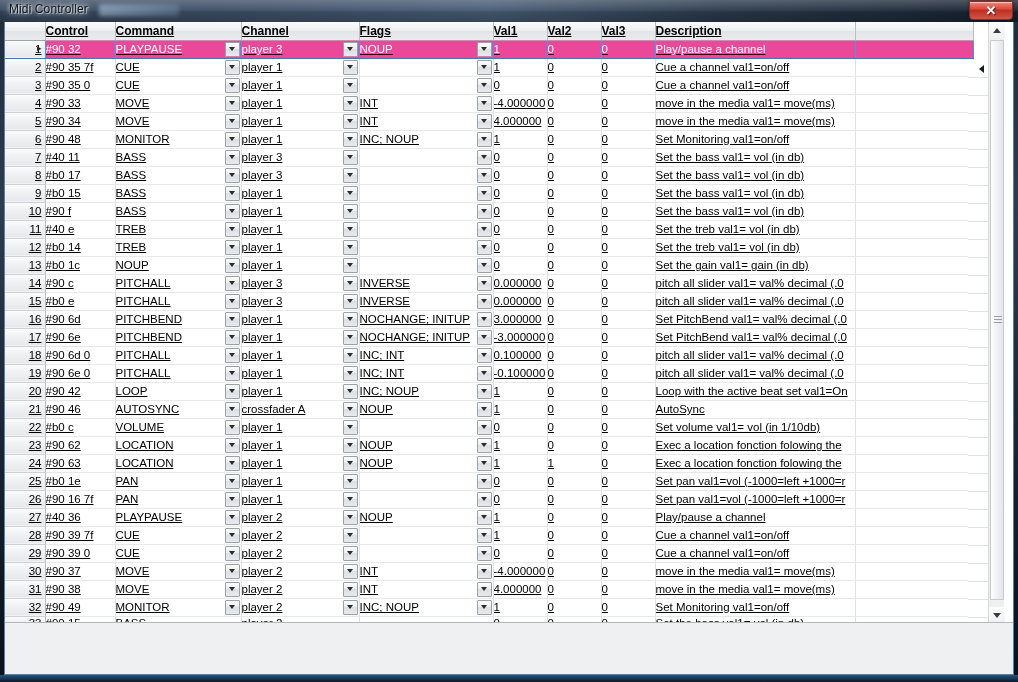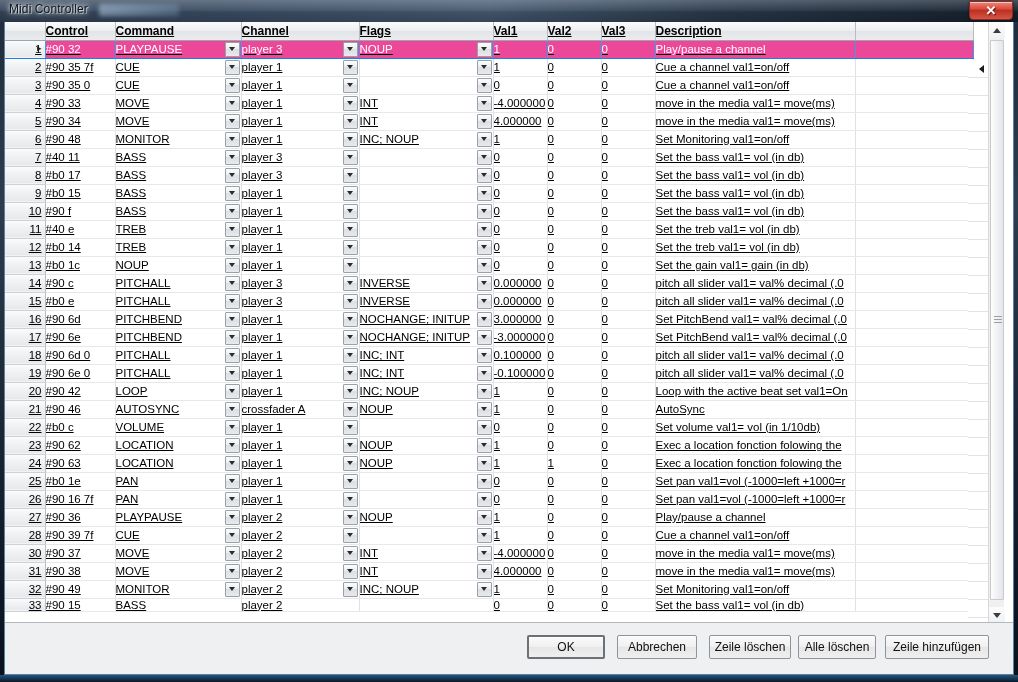--- a/index.html
+++ b/index.html
@@ -877,21 +877,21 @@
                 <span class="ddbtn"></span>
               </td>
               <td>0</td>
               <td>0</td>
               <td>0</td>
               <td>Set pan val1=vol (-1000=left +1000=r</td>
               <td class="pad"></td>
             </tr>
             <tr>
               <td class="rowhdr">27</td>
-              <td>#90 36</td>
+              <td>#40 36</td>
               <td class="combo">
                 <span class="cell-text">PLAYPAUSE</span>
                 <span class="ddbtn"></span>
               </td>
               <td class="combo">
                 <span class="cell-text">player 2</span>
                 <span class="ddbtn"></span>
               </td>
               <td class="combo">
                 <span class="cell-text">NOUP</span>
@@ -912,20 +912,41 @@
               </td>
               <td class="combo">
                 <span class="cell-text">player 2</span>
                 <span class="ddbtn"></span>
               </td>
               <td class="combo">
                 <span class="cell-text"></span>
                 <span class="ddbtn"></span>
               </td>
               <td>1</td>
+              <td>0</td>
+              <td>0</td>
+              <td>Cue a channel  val1=on/off</td>
+              <td class="pad"></td>
+            </tr>
+            <tr>
+              <td class="rowhdr">29</td>
+              <td>#90 39 0</td>
+              <td class="combo">
+                <span class="cell-text">CUE</span>
+                <span class="ddbtn"></span>
+              </td>
+              <td class="combo">
+                <span class="cell-text">player 2</span>
+                <span class="ddbtn"></span>
+              </td>
+              <td class="combo">
+                <span class="cell-text"></span>
+                <span class="ddbtn"></span>
+              </td>
+              <td>0</td>
               <td>0</td>
               <td>0</td>
               <td>Cue a channel  val1=on/off</td>
               <td class="pad"></td>
             </tr>
             <tr>
               <td class="rowhdr">30</td>
               <td>#90 37</td>
               <td class="combo">
                 <span class="cell-text">MOVE</span>
@@ -1054,24 +1075,17 @@
               <i></i>
               <i></i>
             </span>
         </div>
         <div class="sb-arrow" id="sb-down">
           <span class="tri-down"></span>
         </div>
       </div>
     </div>
 
-    <div id="buttonbar">
-      <div class="btn default" id="btn-ok">OK</div>
-      <div class="btn" id="btn-cancel">Abbrechen</div>
-      <div class="btn" id="btn-delrow">Zeile löschen</div>
-      <div class="btn" id="btn-delall">Alle löschen</div>
-      <div class="btn" id="btn-addrow">Zeile hinzufügen</div>
-    </div>
 
   </div>
 
   <div id="bottom-glow"></div>
 </div>
 
 </body></html>

